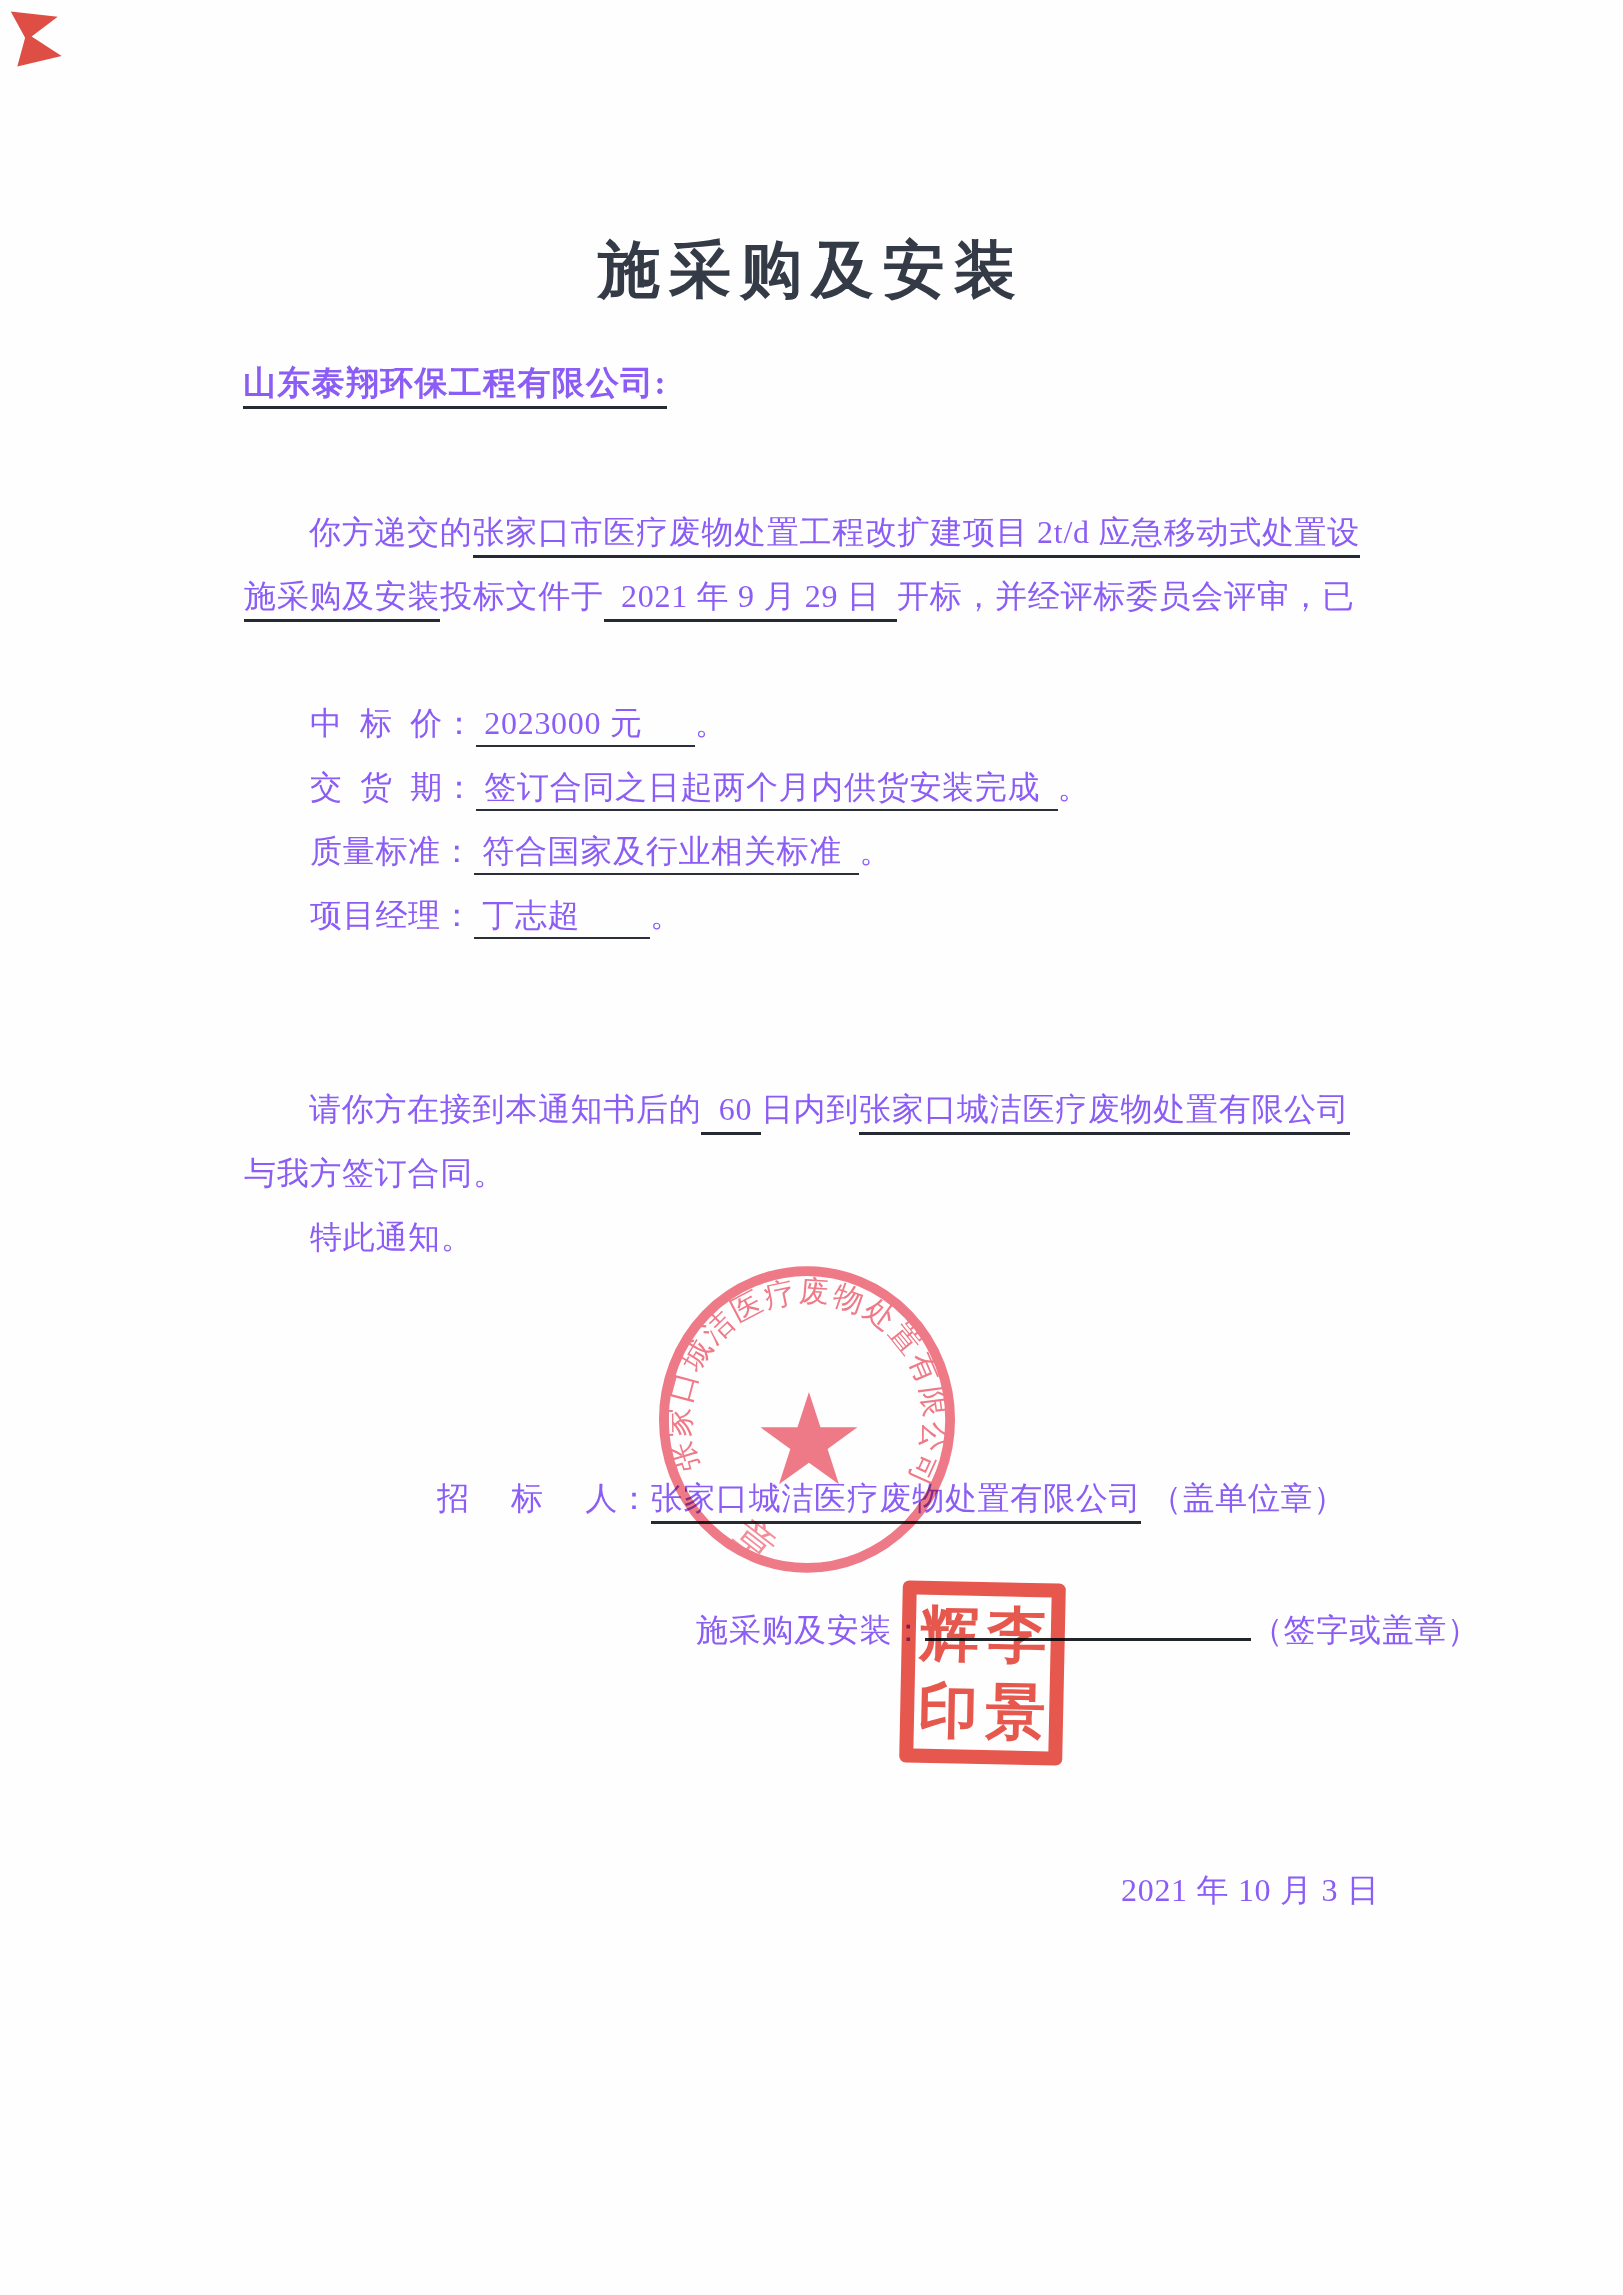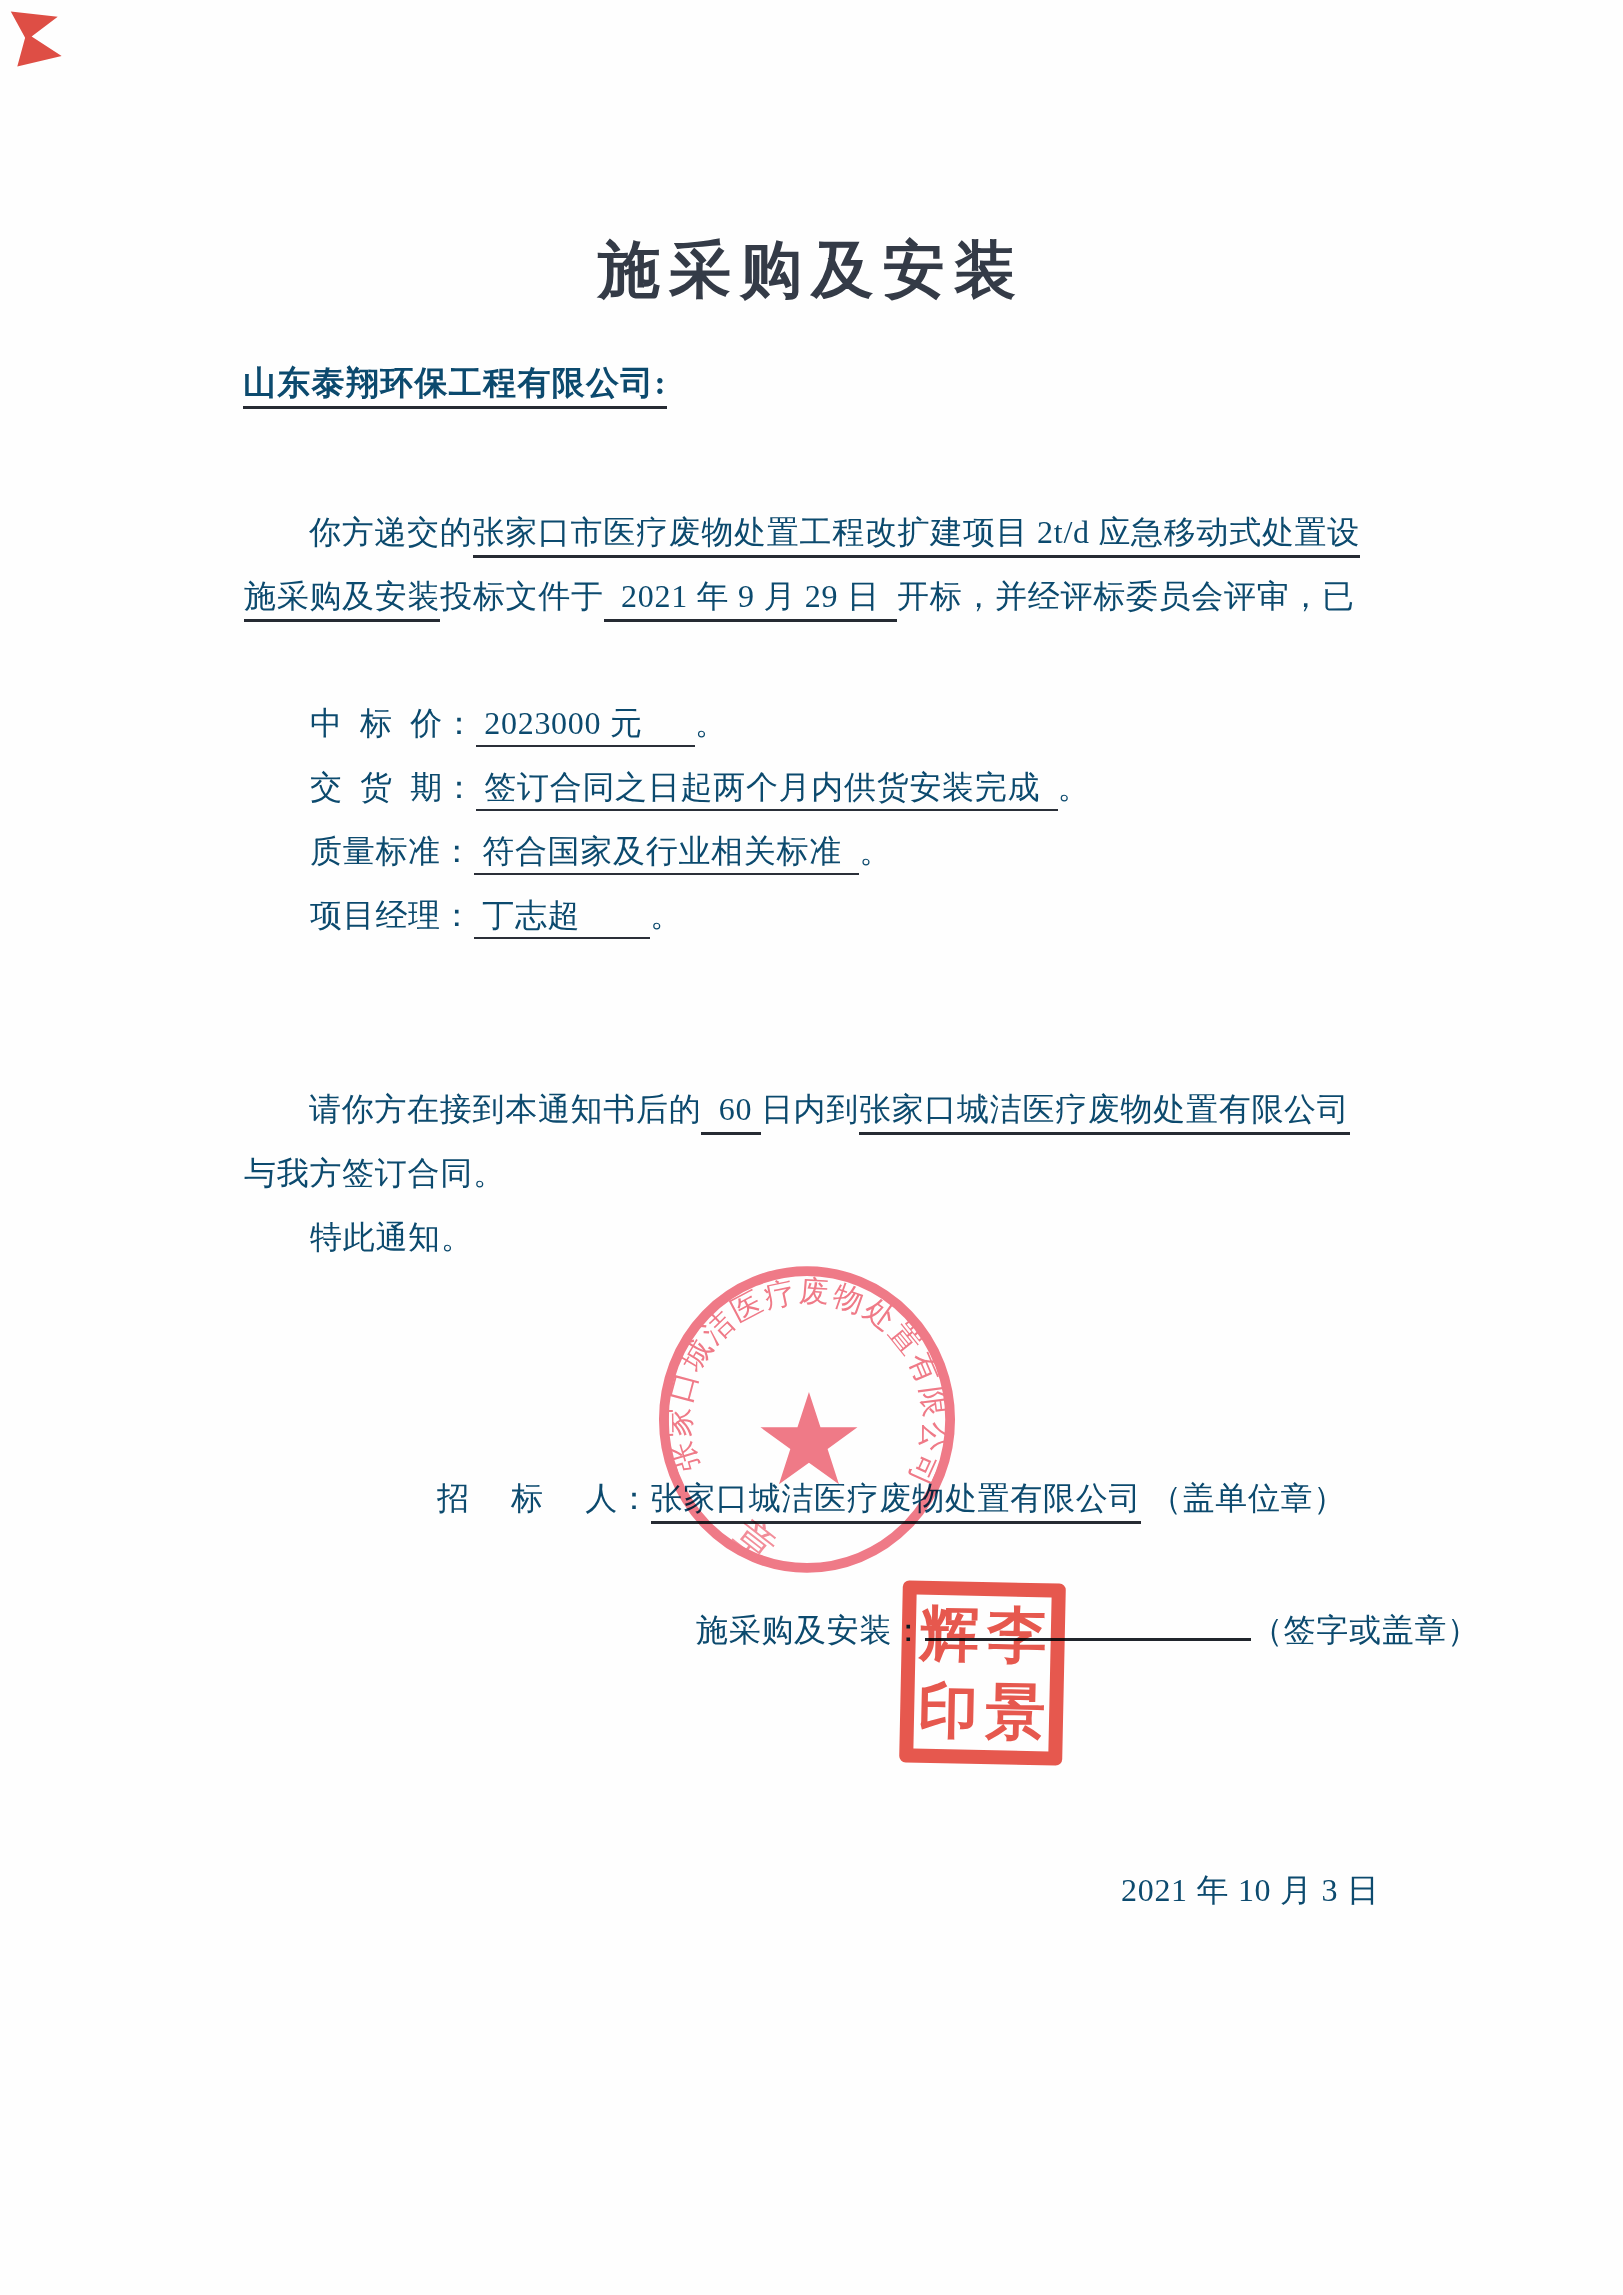--- a/index.html
+++ b/index.html
@@ -1,21 +1,21 @@
 <!DOCTYPE html>
 <html style="font-size:10.5px"><head>
 <meta charset="utf-8">
 <style>
   html,body{margin:0;padding:0;background:#ffffff;}
   .page{
     position:relative;width:1623px;height:2295px;background:#fefefe;
     font-family:"Liberation Serif","DejaVu Serif",serif;
     color:#3a414c;overflow:hidden;
   }
-  .line{position:absolute;white-space:pre;font-size:32px;letter-spacing:0.7px;color:#0c4a6e;}
+  .line{position:absolute;white-space:pre;font-size:32px;letter-spacing:0.7px;color:#8b5cf6;}
   .title{
     position:absolute;left:0;top:228px;width:1623px;text-align:center;
     font-size:62px;font-weight:600;letter-spacing:9.2px;color:#343b47;white-space:pre;
   }
   .u{border-bottom:3.3px solid #262b33;padding-bottom:4.6px;}
   .u2{border-bottom:2.6px solid #2a2f38;padding-bottom:3.9px;}
   .recipient{font-weight:bold;font-size:33px;letter-spacing:1.3px;}
   .blank-underline{display:inline-block;width:326px;border-bottom:3.3px solid #20252c;height:38px;vertical-align:baseline;}
   .seal-round{position:absolute;left:658px;top:1265px;width:298px;height:309px;mix-blend-mode:multiply;opacity:.9;}
   .seal-square{

